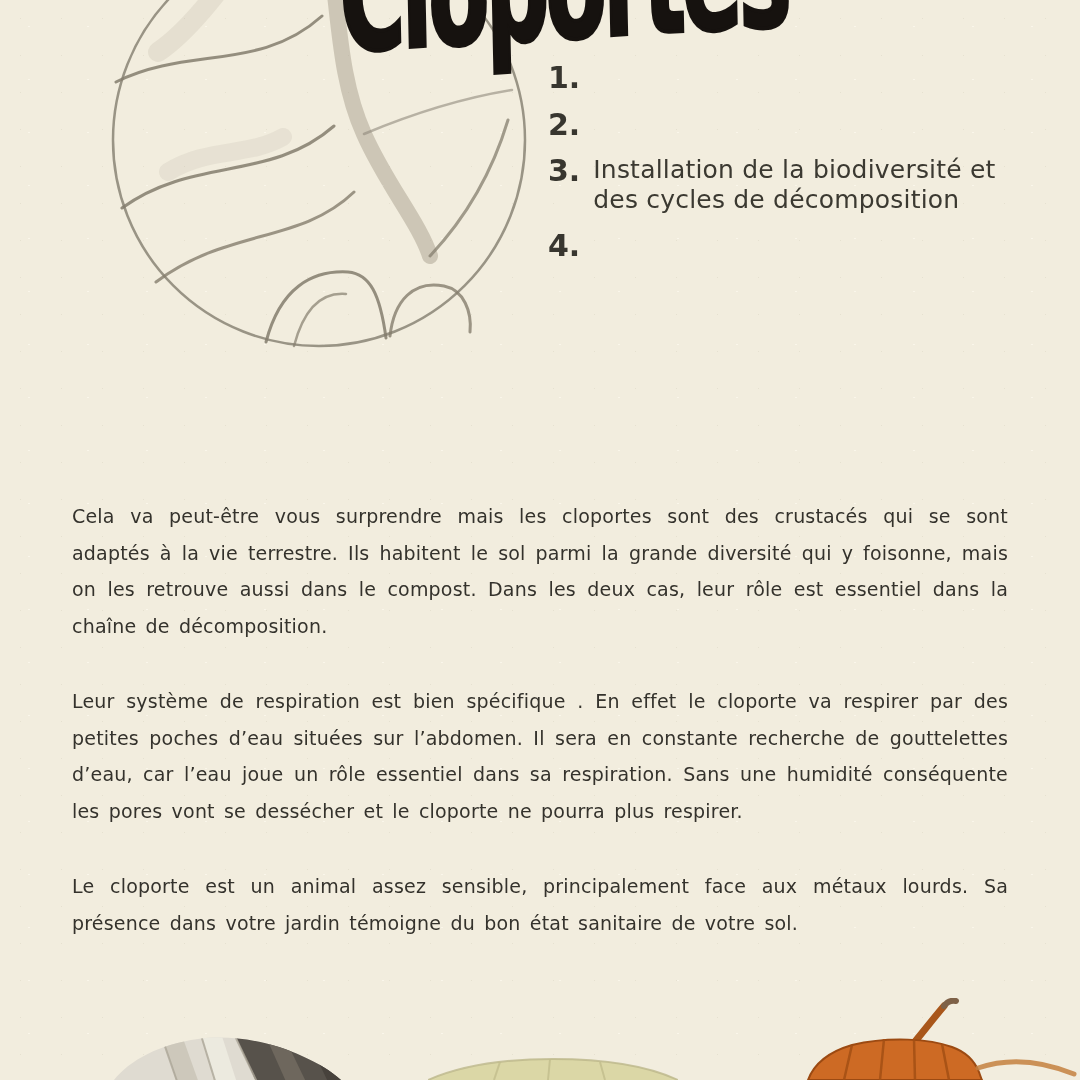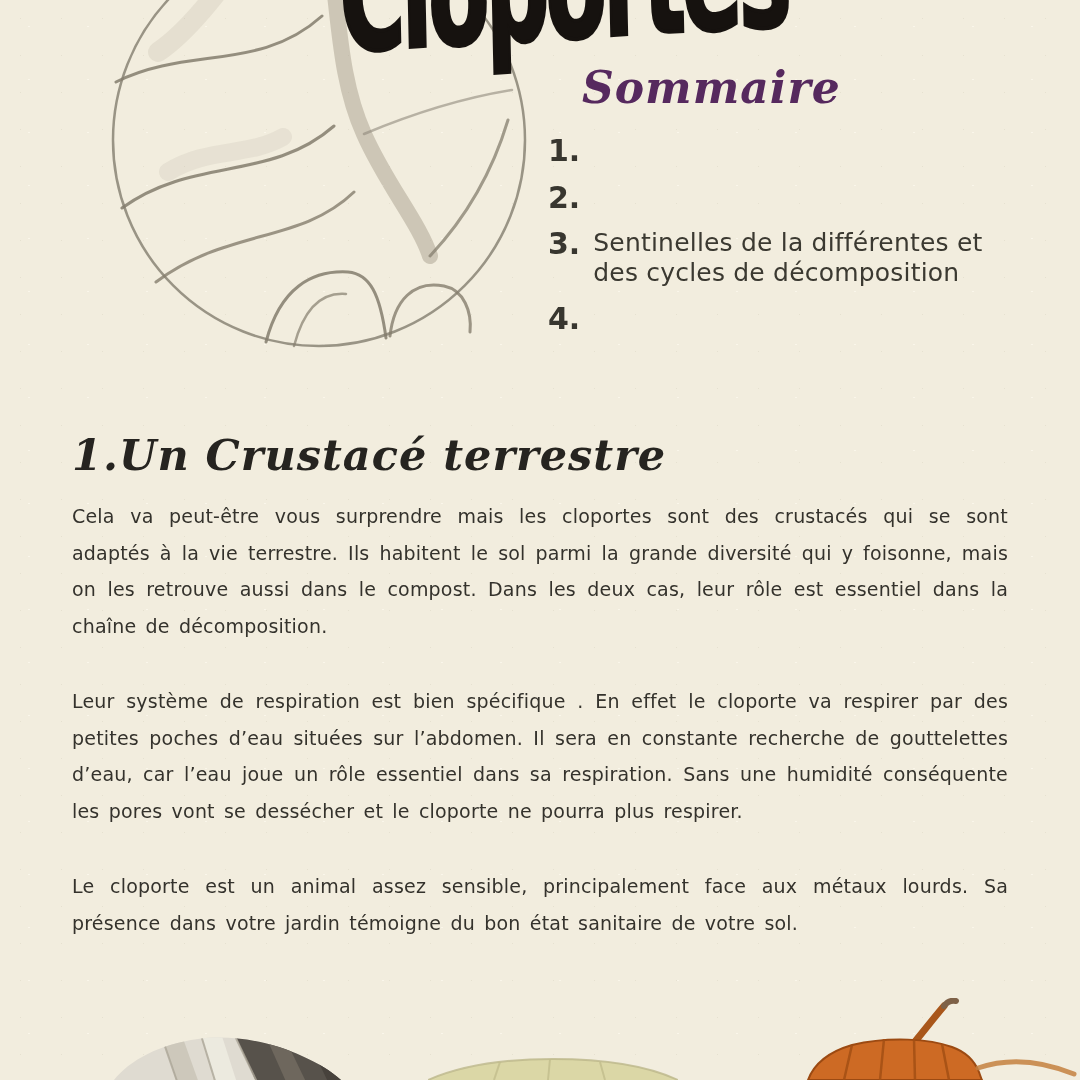--- a/index.html
+++ b/index.html
@@ -131,39 +131,37 @@
 
       <path d="M168,420 C182,366 214,348 250,350 C272,352 282,372 288,416" stroke="#847d6d" stroke-width="3" opacity="0.85"></path>
       <path d="M196,424 C206,386 224,370 248,372" stroke="#847d6d" stroke-width="2.5" opacity="0.7"></path>
       <path d="M292,414 C296,378 316,358 346,364 C366,368 374,390 372,410" stroke="#847d6d" stroke-width="3" opacity="0.8"></path>
     </g>
   </svg>
 
   <div class="big-title">Cloportes</div>
 
   <div class="sommaire">
-    <h2 class="sommaire-heading">Sommaire</h2>
     <ul class="toc">
       <li class="toc-item">
         <span class="toc-num">1.</span>
       </li>
       <li class="toc-item">
         <span class="toc-num">2.</span>
       </li>
       <li class="toc-item">
         <span class="toc-num">3.</span>
-        <span class="toc-label">Sentinelles de la différentes et des cycles de décomposition</span>
+        <span class="toc-label">Installation de la biodiversité et des cycles de décomposition</span>
       </li>
       <li class="toc-item">
         <span class="toc-num">4.</span>
       </li>
     </ul>
   </div>
 
-  <h3 class="section-heading">1.Un Crustacé terrestre</h3>
 
   <div class="copy">
     <p>Cela va peut-être vous surprendre mais les cloportes sont des crustacés qui se sont adaptés à la vie terrestre. Ils habitent le sol parmi la grande diversité qui y foisonne, mais on les retrouve aussi dans le compost. Dans les deux cas, leur rôle est essentiel dans la chaîne de décomposition.</p>
     <p>Leur système de respiration est bien spécifique . En effet le cloporte va respirer par des petites poches d’eau situées sur l’abdomen. Il sera en constante recherche de gouttelettes d’eau, car l’eau joue un rôle essentiel dans sa respiration. Sans une humidité conséquente les pores vont se dessécher et le cloporte ne pourra plus respirer.</p>
     <p>Le cloporte est un animal assez sensible, principalement face aux métaux lourds. Sa présence dans votre jardin témoigne du bon état sanitaire de votre sol.</p>
   </div>
 
   <svg class="bug bug-gray" viewBox="0 0 230 44" aria-hidden="true">
     <defs>
       <clipPath id="domeGray">

